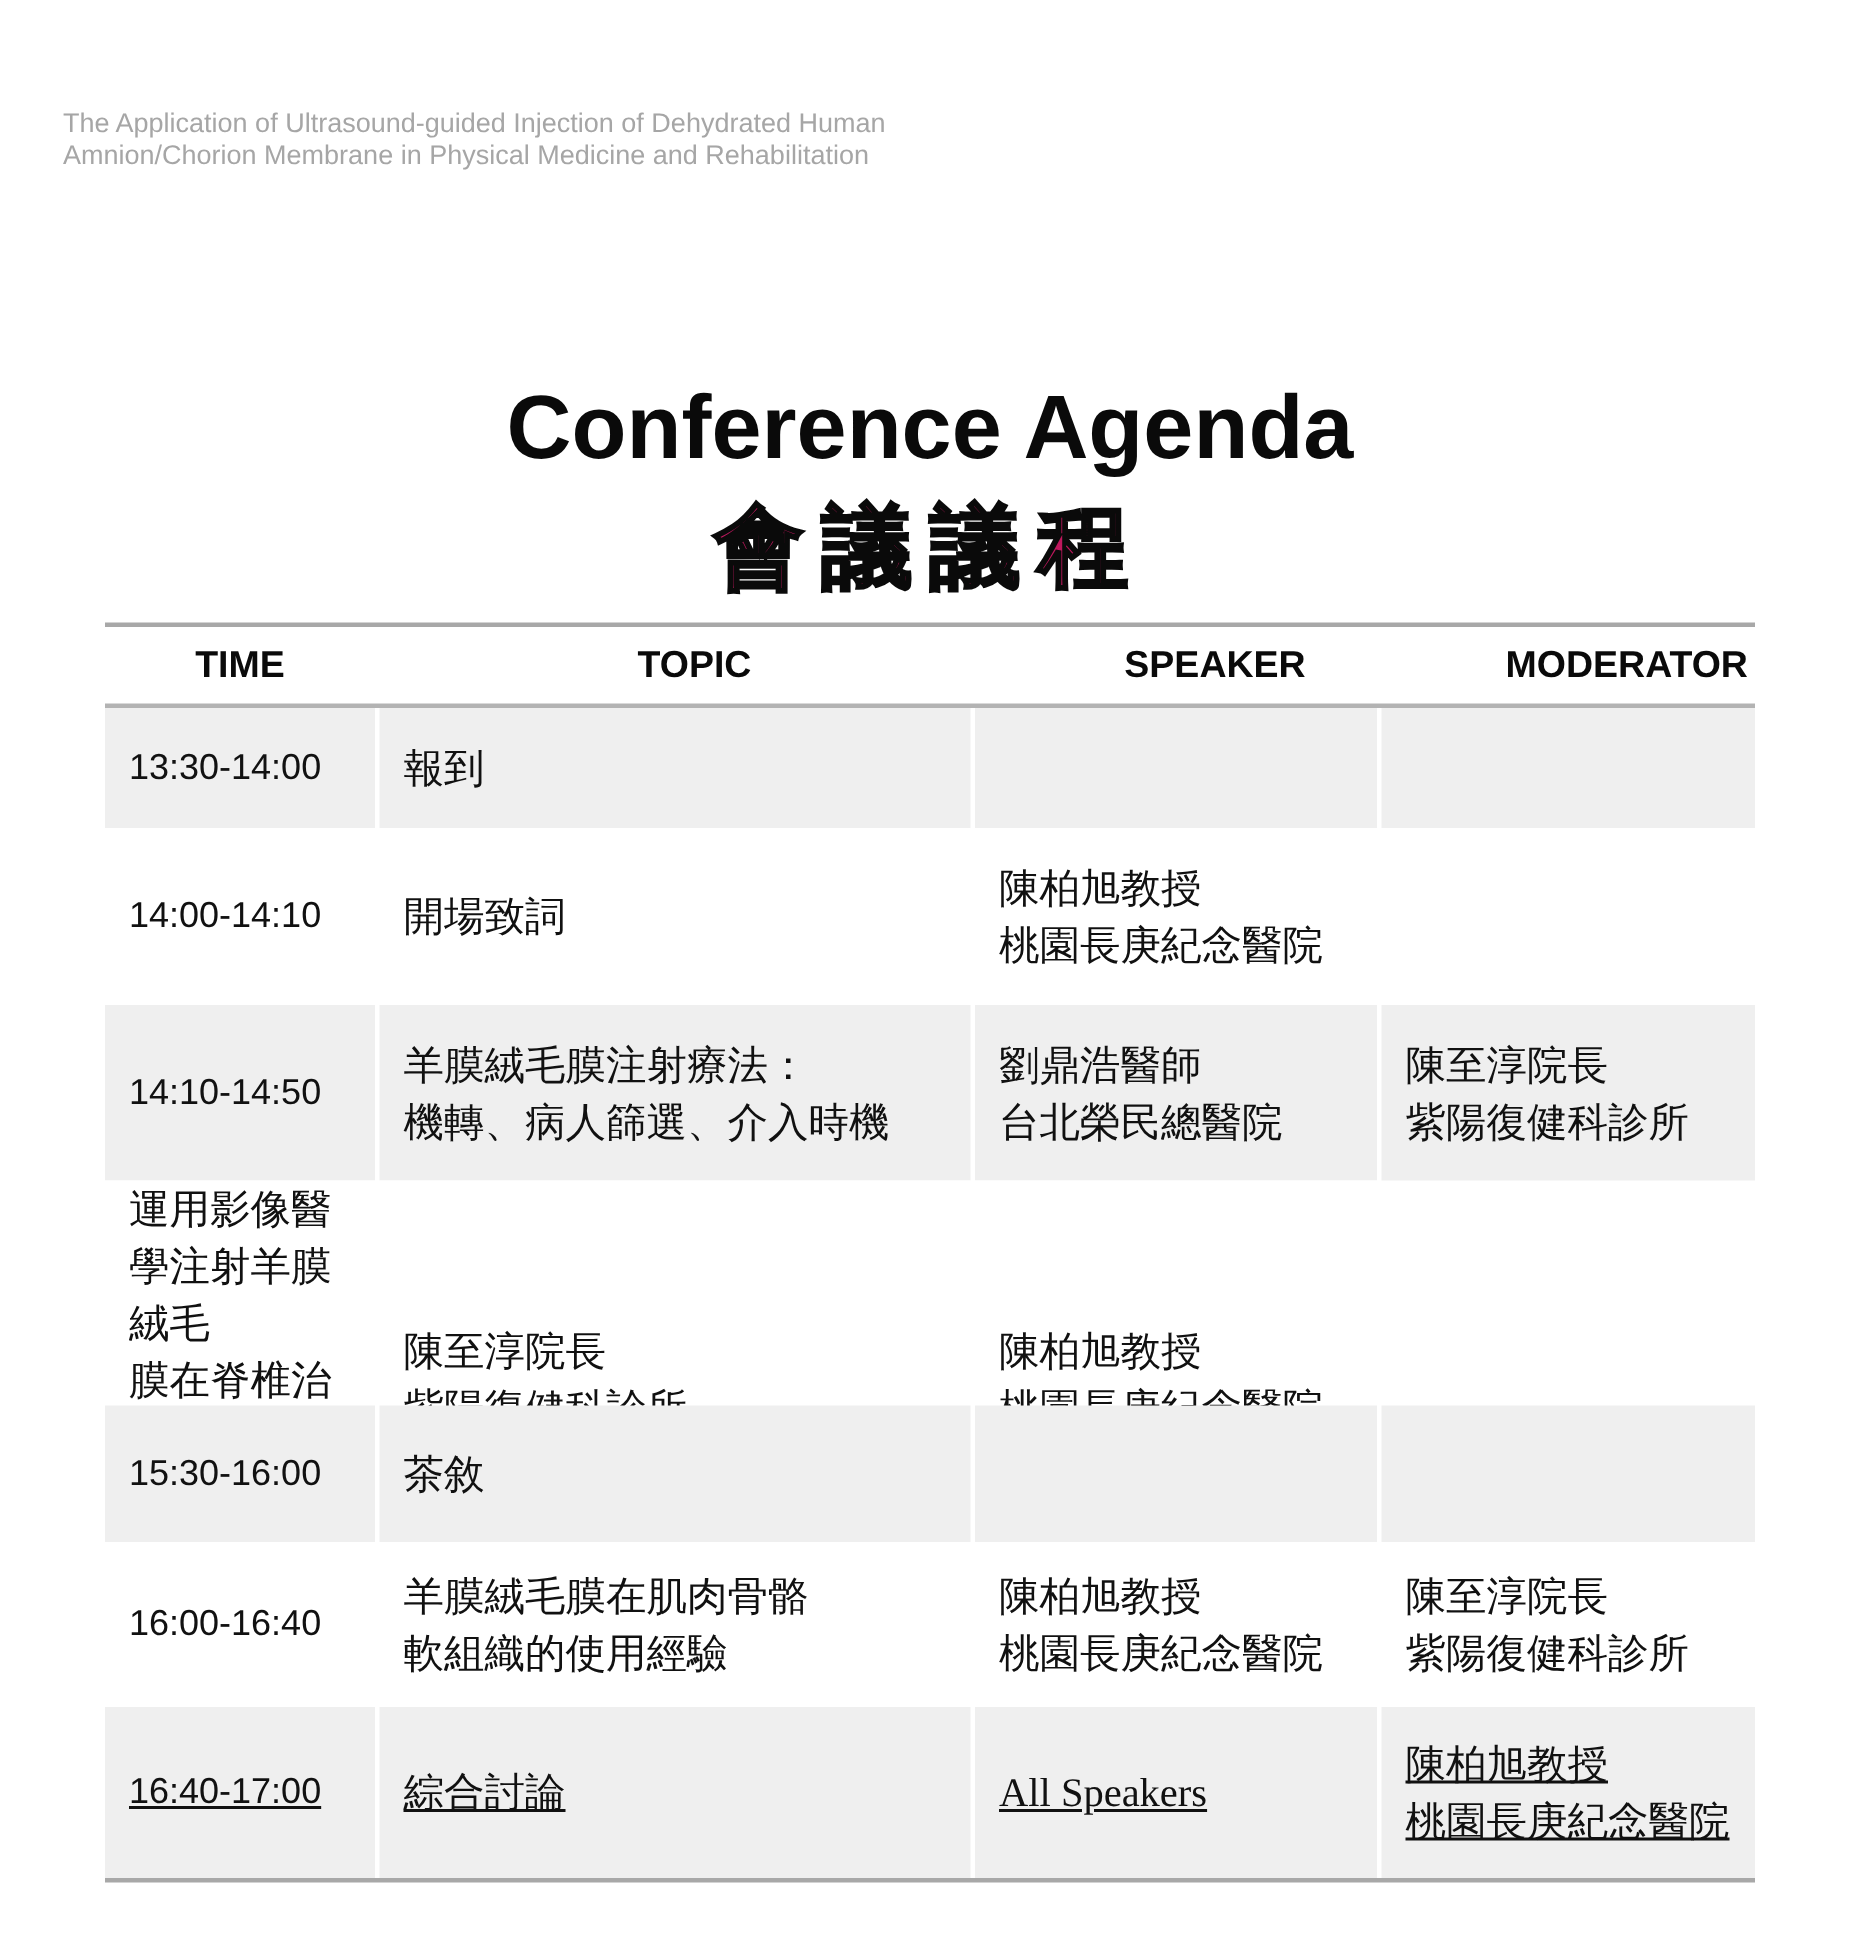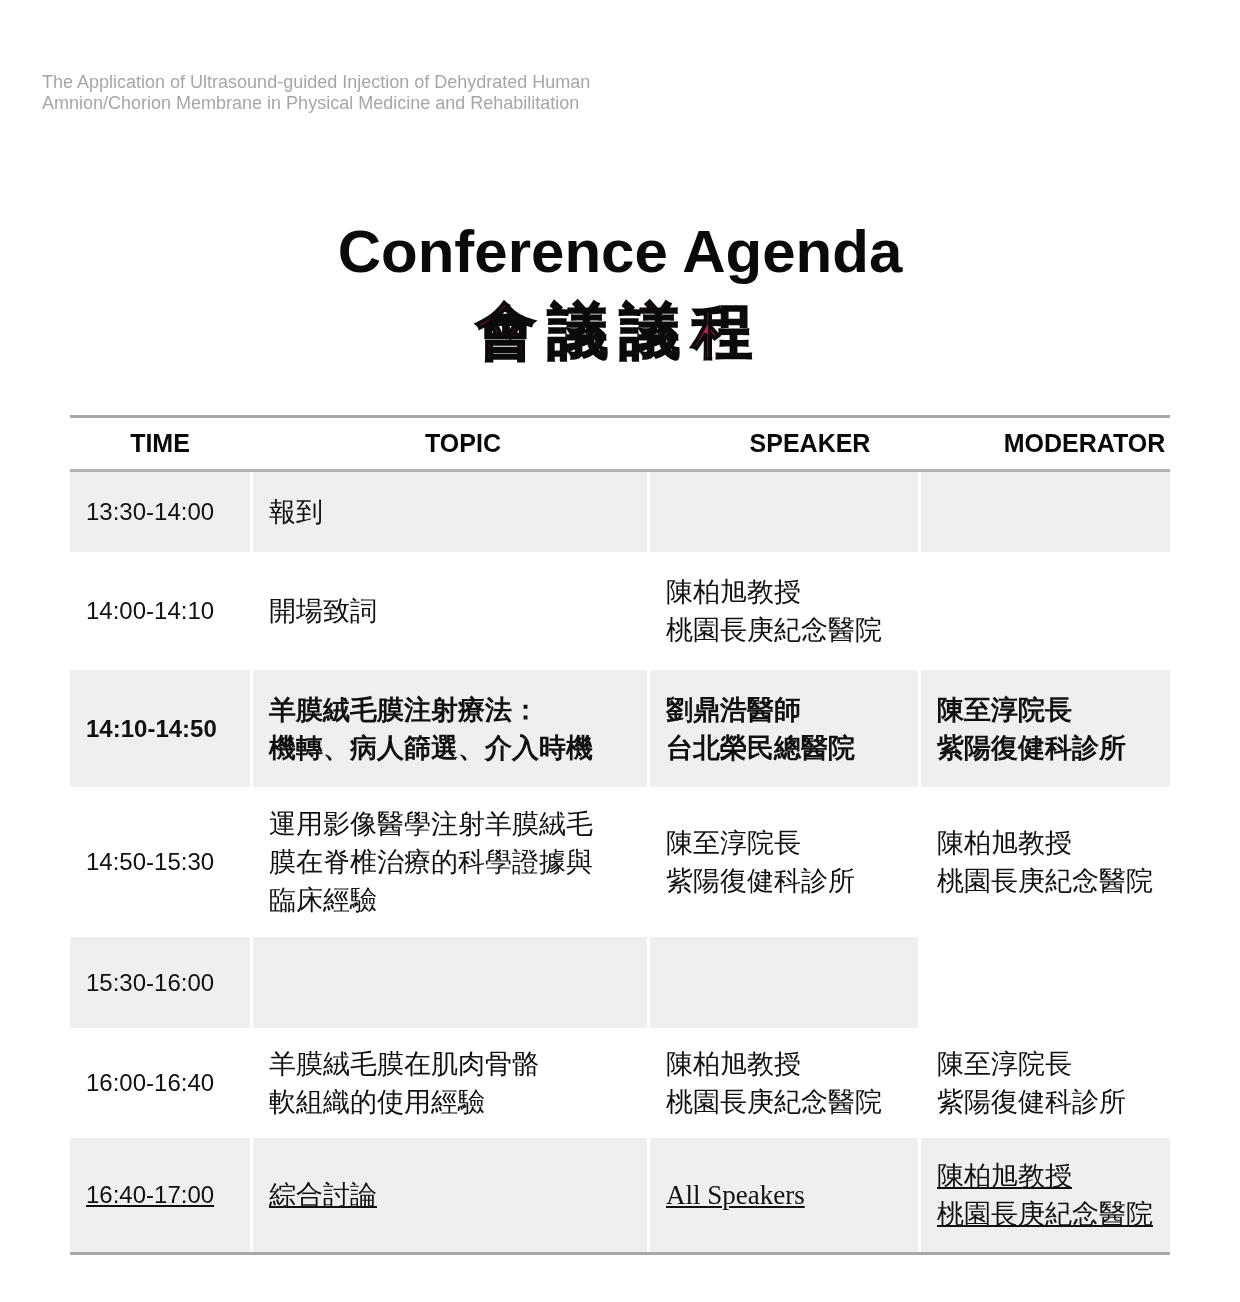--- a/index.html
+++ b/index.html
@@ -32,20 +32,21 @@
     left: 0;
     width: 1240px;
     text-align: center;
   }
   .title-en {
     font-size: 60px;
     font-weight: 700;
     letter-spacing: 0px;
     color: #0a0a0a;
     line-height: 74px;
+    margin-top: 33px;
   }
   .title-zh {
     margin-top: 6px;
     font-size: 60px;
     font-weight: 900;
     letter-spacing: 12px;
     color: #be185d;
     line-height: 74px;
     font-family: "Liberation Serif", "DejaVu Serif", serif;
     -webkit-text-stroke: 2px #0a0a0a;
@@ -93,21 +94,21 @@
     font-size: 24px;
     letter-spacing: 0px;
   }
   .td.cjk {
     font-size: 27px;
     line-height: 38px;
     font-family: "Liberation Serif", "DejaVu Serif", serif;
   }
   .r1 { height: 80px; }
   .r2 { height: 118px; }
-  .r3 { height: 117px; font-weight: bold; }
+  .r3 { height: 117px; }
   .r4 { height: 150px; }
   .r5 { height: 91px; }
   .r6 { height: 110px; }
   .r7 { height: 114px; text-decoration: underline; }
 </style>
 </head>
 <body>
 
 <div class="page">
 
@@ -147,32 +148,32 @@
       <div class="td time">14:10-14:50</div>
       <div class="td cjk">羊膜絨毛膜注射療法：
 機轉、病人篩選、介入時機</div>
       <div class="td cjk">劉鼎浩醫師
 台北榮民總醫院</div>
       <div class="td cjk">陳至淳院長
 紫陽復健科診所</div>
     </div>
 
     <div class="tr r4">
-      <div class="td time">14:50-15:30</div>
       <div class="td cjk">運用影像醫學注射羊膜絨毛
 膜在脊椎治療的科學證據與
 臨床經驗</div>
       <div class="td cjk">陳至淳院長
 紫陽復健科診所</div>
       <div class="td cjk">陳柏旭教授
 桃園長庚紀念醫院</div>
     </div>
 
     <div class="tr shaded r5">
       <div class="td time">15:30-16:00</div>
+      <div class="td cjk">茶敘</div>
       <div class="td cjk"></div>
       <div class="td cjk"></div>
     </div>
 
     <div class="tr r6">
       <div class="td time">16:00-16:40</div>
       <div class="td cjk">羊膜絨毛膜在肌肉骨骼
 軟組織的使用經驗</div>
       <div class="td cjk">陳柏旭教授
 桃園長庚紀念醫院</div>

